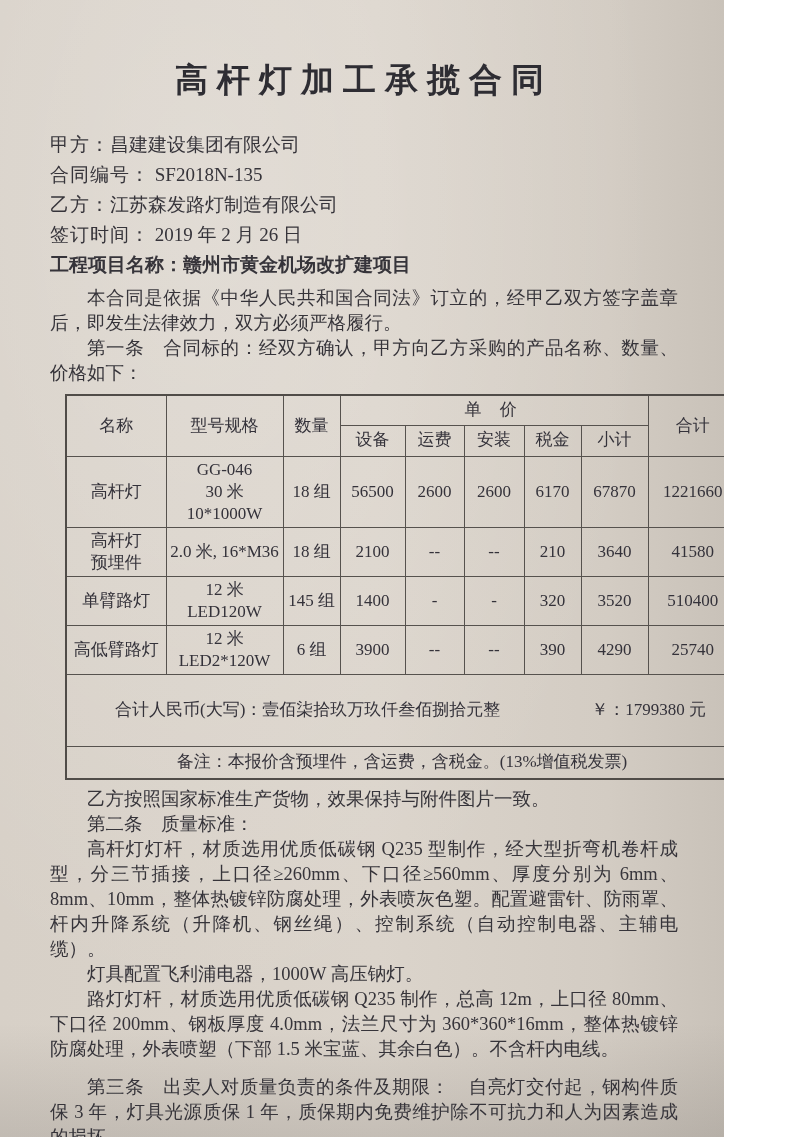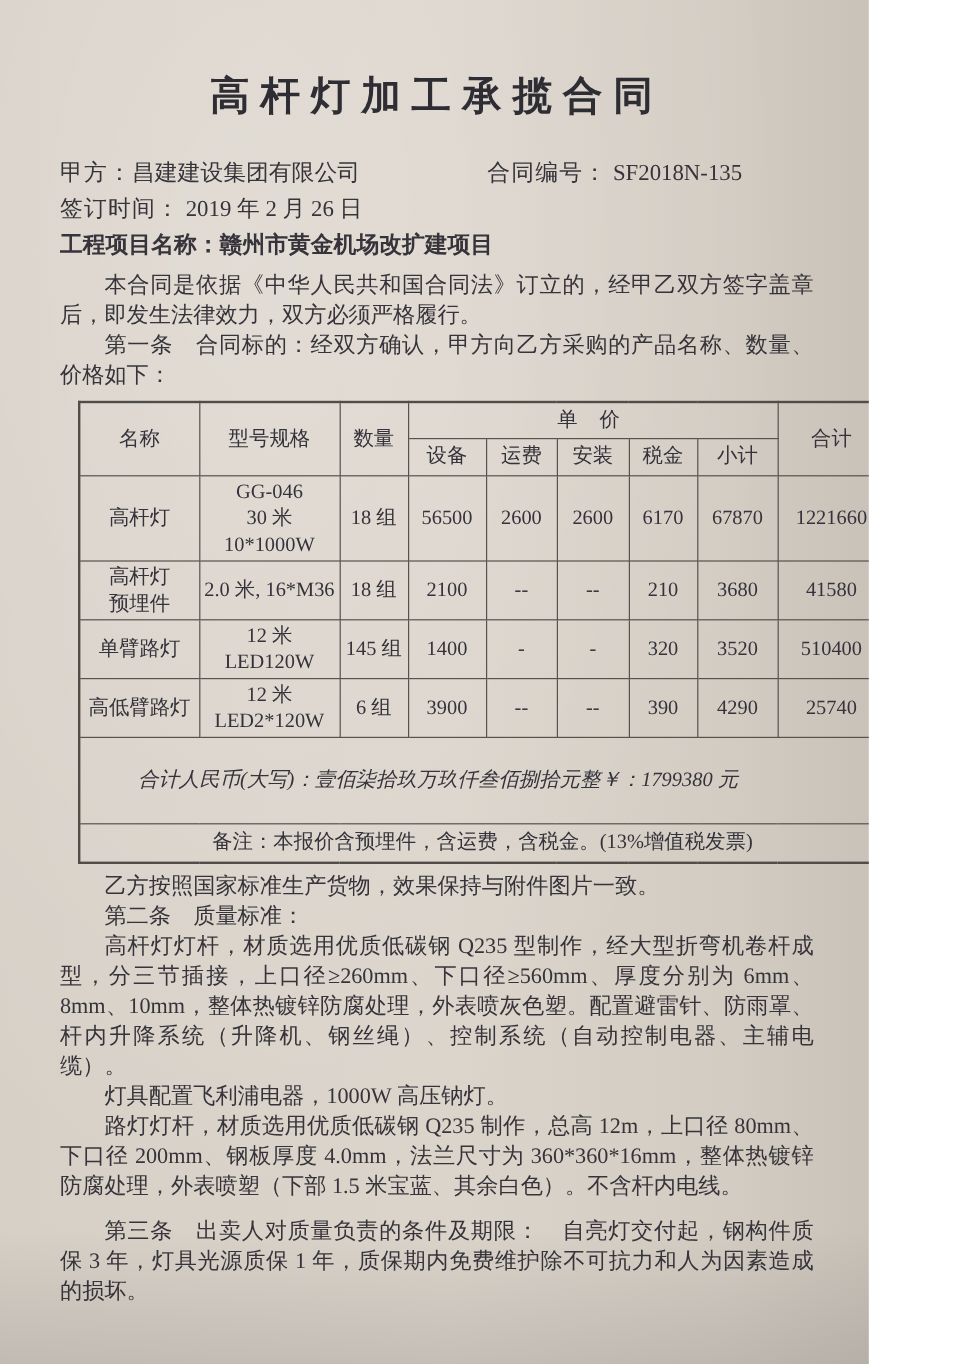--- a/index.html
+++ b/index.html
@@ -17,21 +17,21 @@
       linear-gradient(90deg, #d7d0c7 0%, #dbd4cb 52%, #d3ccc3 84%, #c9c2b9 100%);
   }
   .content { padding: 44px 46px 0 50px; }
 
   .title {
     font-size: 33px; font-weight: bold; text-align: center;
     letter-spacing: 9px; color: #2e2d33;
     margin: 14px 0 27px 0;
   }
 
-  .hdr-row { display: flex; font-size: 19px; line-height: 30px; }
+  .hdr-row { display: flex; font-size: 19px; line-height: 30px; flex-direction: column; }
   .hdr-left { flex: 1; }
   .hdr-right { width: 272px; }
   .hdr-label { letter-spacing: 1px; }
   .project-line { font-weight: bold; font-size: 19px; line-height: 30px; }
 
   .para { font-size: 18.5px; line-height: 25px; text-indent: 2em; text-align: justify; }
   .intro { margin-top: 6px; }
 
   table.products {
     margin: 8px 0 0 15px;
@@ -48,21 +48,21 @@
     font-weight: normal;
     padding: 2px 1px;
     white-space: pre-line;
     line-height: 1.3;
   }
   tr.h1 { height: 30px; } tr.h2 { height: 31px; }
   tr.r1 { height: 49px; } tr.r2 { height: 45px; }
   tr.r3 { height: 36px; } tr.r4 { height: 49px; }
   tr.rt { height: 37px; } tr.rn { height: 33px; }
   .unit-price-head { letter-spacing: 7px; }
-  .totals-flex { display: flex; padding: 0 30px 0 47px; font-style: italic; }
+  .totals-flex { display: flex; justify-content: space-between; padding: 0 30px 0 47px; }
   .note-cell { text-align: center; }
 
   .clause-block { margin-top: 7px; }
   .c3 { margin-top: 13px; }
 
   .seal { position: absolute; mix-blend-mode: multiply; opacity: .92; }
   .seal text { font-family: "Liberation Serif", "DejaVu Serif", serif; }
 </style>
 </head>
 <body>
@@ -75,20 +75,23 @@
     <div class="hdr-row">
       <div class="hdr-left">
         <span class="hdr-label">甲方：</span><span>昌建建设集团有限公司</span>
       </div>
       <div class="hdr-right">
         <span class="hdr-label">合同编号：</span>&nbsp;<span>SF2018N-135</span>
       </div>
     </div>
 
     <div class="hdr-row">
+      <div class="hdr-left">
+        <span class="hdr-label">乙方：</span><span>江苏森发路灯制造有限公司</span>
+      </div>
       <div class="hdr-right">
         <span class="hdr-label">签订时间：</span>&nbsp;<span>2019 年 2 月 26 日</span>
       </div>
     </div>
 
     <div class="project-line">
       <span>工程项目名称：</span><span>赣州市黄金机场改扩建项目</span>
     </div>
 
     <p class="para intro">本合同是依据《中华人民共和国合同法》订立的，经甲乙双方签字盖章后，即发生法律效力，双方必须严格履行。</p>
@@ -135,21 +138,21 @@
       </tr>
       <tr class="r2">
         <td>高杆灯
 预埋件</td>
         <td>2.0 米, 16*M36</td>
         <td>18 组</td>
         <td>2100</td>
         <td>--</td>
         <td>--</td>
         <td>210</td>
-        <td>3680</td>
+        <td>3640</td>
         <td>41580</td>
       </tr>
       <tr class="r3">
         <td>单臂路灯</td>
         <td>12 米 LED120W</td>
         <td>145 组</td>
         <td>1400</td>
         <td>-</td>
         <td>-</td>
         <td>320</td>

